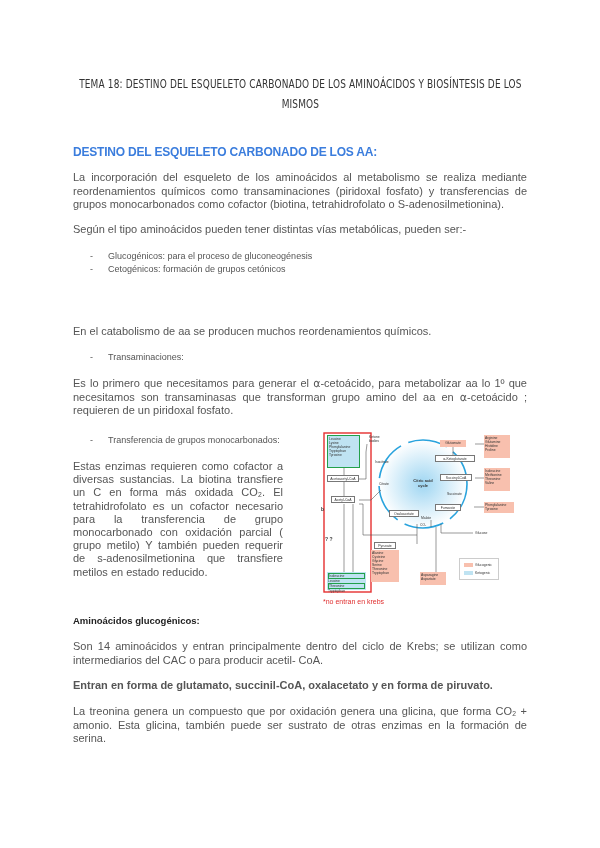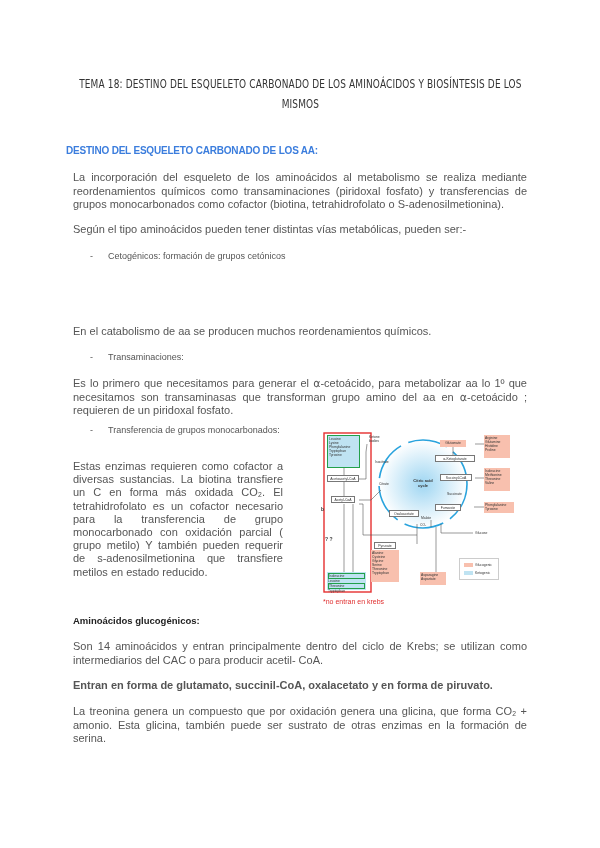--- a/index.html
+++ b/index.html
@@ -3,21 +3,21 @@
 <meta charset="utf-8">
 <style>
   html, body { margin:0; padding:0; background:#ffffff; }
   body { width:600px; height:848px; position:relative; overflow:hidden;
          font-family:"Liberation Sans", sans-serif; color:#555; }
   .title { position:absolute; left:60px; top:74px; width:480px; text-align:center;
            font-family:"DejaVu Sans", sans-serif; font-size:11.5px; letter-spacing:0.2px;
            color:#333; line-height:20px; text-decoration:underline; transform:scaleX(0.78);
            transform-origin:center top; white-space:normal; }
   .title-inner { display:inline-block; width:615px; margin-left:-67px; }
-  .h-blue { position:absolute; left:66px; top:145px; font-size:10px; font-weight:bold;
+  .h-blue { position:absolute; left:73px; top:145px; font-size:12px; font-weight:bold;
             color:#3b7ddd; letter-spacing:-0.2px; }
   .p { position:absolute; left:73px; width:454px; font-size:11px; line-height:13.5px;
        color:#555; text-align:justify; }
   .list { position:absolute; left:90px; font-size:9px; line-height:13px; color:#555; margin:0; padding:0; list-style:none; }
   .list li { position:relative; padding-left:18px; }
   .list li::before { content:"-"; position:absolute; left:0; }
   .h-black { position:absolute; left:73px; top:615px; font-size:9.5px; font-weight:bold; color:#222; }
   .diagram { position:absolute; left:323px; top:432px; width:214px; height:162px; }
   .caption { position:absolute; left:323px; top:598px; font-size:7px; color:#e03030; }
   .box { position:absolute; font-size:3.4px; line-height:4px; color:#333; padding:1px; box-sizing:border-box; }
@@ -30,30 +30,31 @@
 <body>
 
 <div class="title"><span class="title-inner">TEMA 18: DESTINO DEL ESQUELETO CARBONADO DE LOS AMINOÁCIDOS Y BIOSÍNTESIS DE LOS MISMOS</span></div>
 
 <div class="h-blue">DESTINO DEL ESQUELETO CARBONADO DE LOS AA:</div>
 
 <div class="p" style="top:171px;">La incorporación del esqueleto de los aminoácidos al metabolismo se realiza mediante reordenamientos químicos como transaminaciones (piridoxal fosfato) y transferencias de grupos monocarbonados como cofactor (biotina, tetrahidrofolato o S-adenosilmetionina).</div>
 <div class="p" style="top:223px;">Según el tipo  aminoácidos pueden tener distintas vías metabólicas, pueden ser:-</div>
 
 <ul class="list" style="top:250px;">
+  <li>Glucogénicos: para el proceso de gluconeogénesis</li>
   <li>Cetogénicos: formación de grupos cetónicos</li>
 </ul>
 
 <div class="p" style="top:325px;">En el catabolismo de aa se producen muchos reordenamientos químicos.</div>
 <ul class="list" style="top:351px;">
   <li>Transaminaciones:</li>
 </ul>
 <div class="p" style="top:377px;">Es lo primero que necesitamos para generar el ⍺-cetoácido,  para metabolizar aa lo 1º que necesitamos son transaminasas que transforman grupo amino del aa en  ⍺-cetoácido ;  requieren de un piridoxal fosfato.</div>
 
-<ul class="list" style="top:424px;">
+<ul class="list" style="top:434px;">
   <li>Transferencia de grupos monocarbonados:</li>
 </ul>
 <div class="p" style="top:460px; width:210px; line-height:13.2px;">Estas enzimas requieren como cofactor a diversas sustancias. La biotina transfiere un C en forma más oxidada CO₂. El tetrahidrofolato es un cofactor necesario para la transferencia de grupo monocarbonado con oxidación parcial ( grupo metilo)  Y  también  pueden  requerir  de s-adenosilmetionina que transfiere metilos en estado reducido.</div>
 
 <div class="diagram">
   <svg width="214" height="162" viewBox="0 0 214 162" style="position:absolute;left:0;top:0;">
     <defs>
       <radialGradient id="cg" cx="50%" cy="50%" r="50%">
         <stop offset="0%" stop-color="#9fd6f2"></stop>
         <stop offset="100%" stop-color="#ffffff"></stop>

